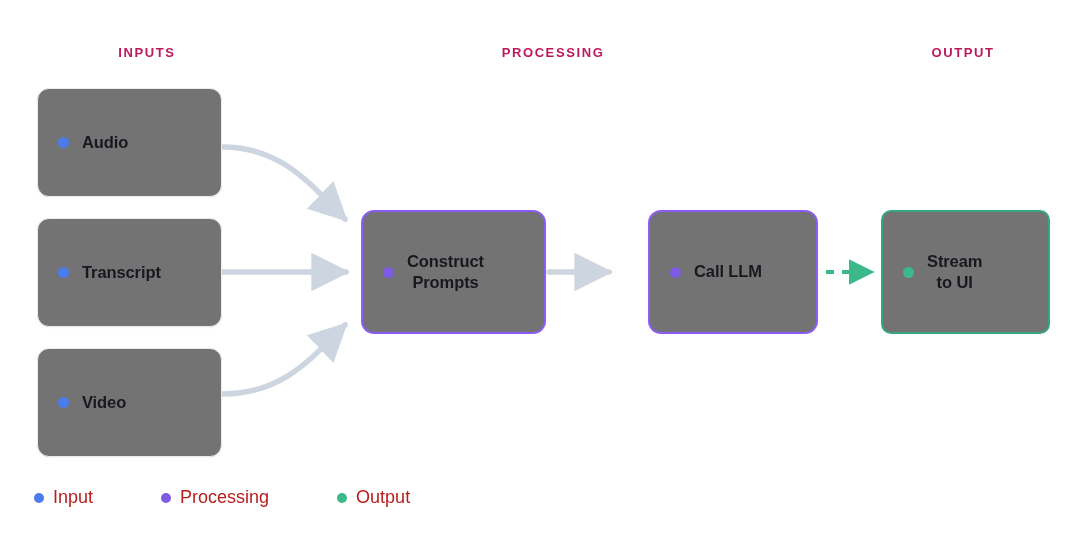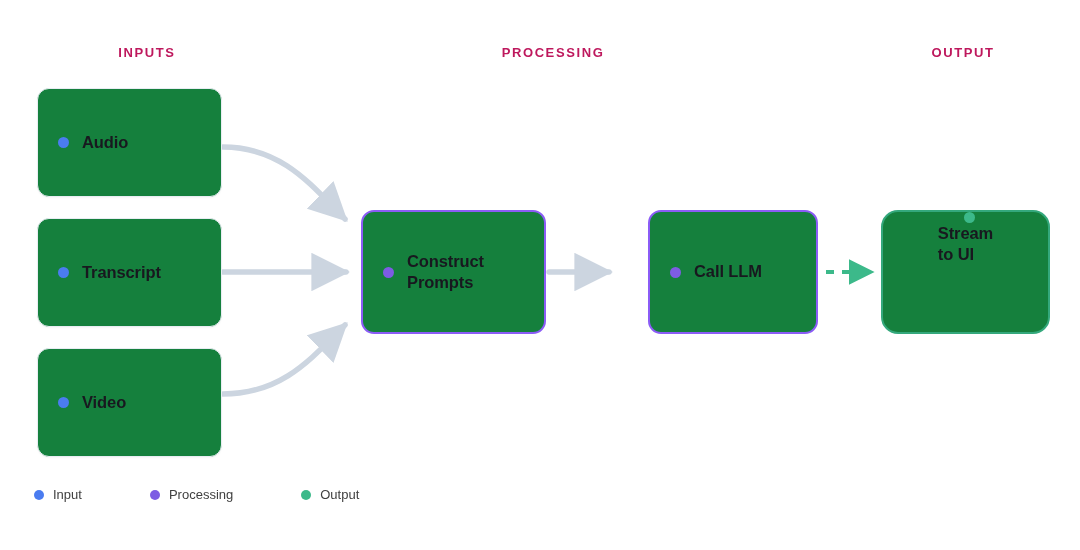--- a/index.html
+++ b/index.html
@@ -49,21 +49,22 @@
     pointer-events: none;
   }
 
   
   .node {
     position: absolute;
     box-sizing: border-box;
     display: flex;
     align-items: center;
     border-radius: 12px;
-    background: #15803d;
+    background: #737373;
+    text-align: center;
   }
   .node .dot {
     flex: 0 0 auto;
     width: 11px;
     height: 11px;
     border-radius: 50%;
     margin-left: 20px;
     margin-right: 13px;
   }
   .node .node-label {
@@ -82,22 +83,21 @@
   .node.input .dot { background: #4a7cf0; }
 
   .node.processing {
     border: 2px solid #8b5cf6;
     border-radius: 13px;
   }
   .node.processing .dot { background: #7d5ce3; }
 
   .node.output {
     border: 2px solid #34a87c;
-    border-radius: 17px;
-    flex-direction: column;
+    border-radius: 10px;
   }
   .node.output .dot { background: #3cb98a; }
 
   #node-audio      { left: 37px;  top: 88px;  width: 185px; height: 109px; }
   #node-transcript { left: 37px;  top: 218px; width: 185px; height: 109px; }
   #node-video      { left: 37px;  top: 348px; width: 185px; height: 109px; }
   #node-construct  { left: 361px; top: 210px; width: 185px; height: 124px; }
   #node-callllm    { left: 621px; top: 210px; width: 170px; height: 124px; margin-left: 27px; }
   #node-stream     { left: 881px; top: 210px; width: 169px; height: 124px; }
 
@@ -116,22 +116,22 @@
     margin-right: 68px;
   }
   .legend-item:last-child { margin-right: 0; }
   .legend-dot {
     width: 10px;
     height: 10px;
     border-radius: 50%;
     margin-right: 9px;
   }
   .legend-label {
-    font-size: 13px;
-    color: #404040;
+    font-size: 18px;
+    color: #b91c1c;
     white-space: nowrap;
   }
   .legend-dot.input      { background: #4a7cf0; }
   .legend-dot.processing { background: #7d5ce3; }
   .legend-dot.output     { background: #3cb98a; }
 </style>
 </head>
 <body>
 
 <div id="canvas">

